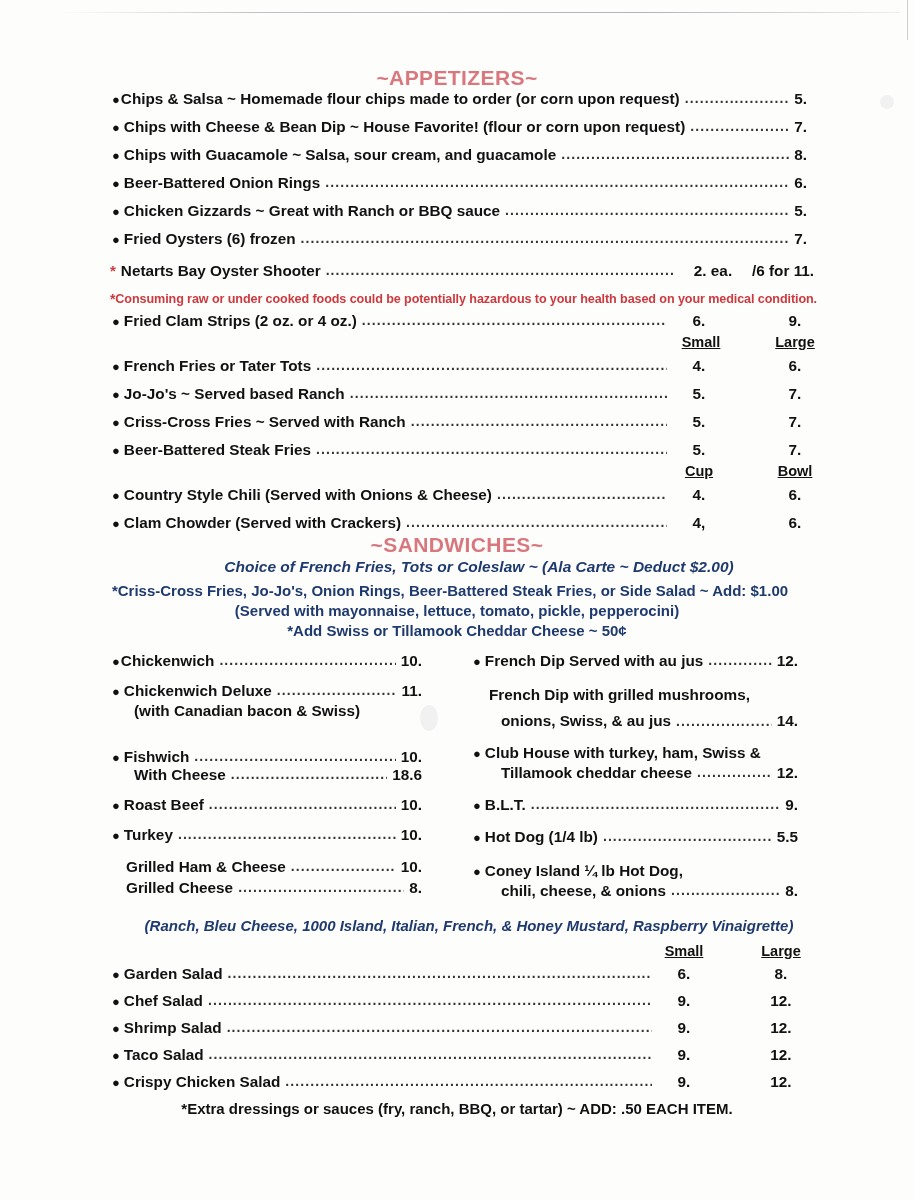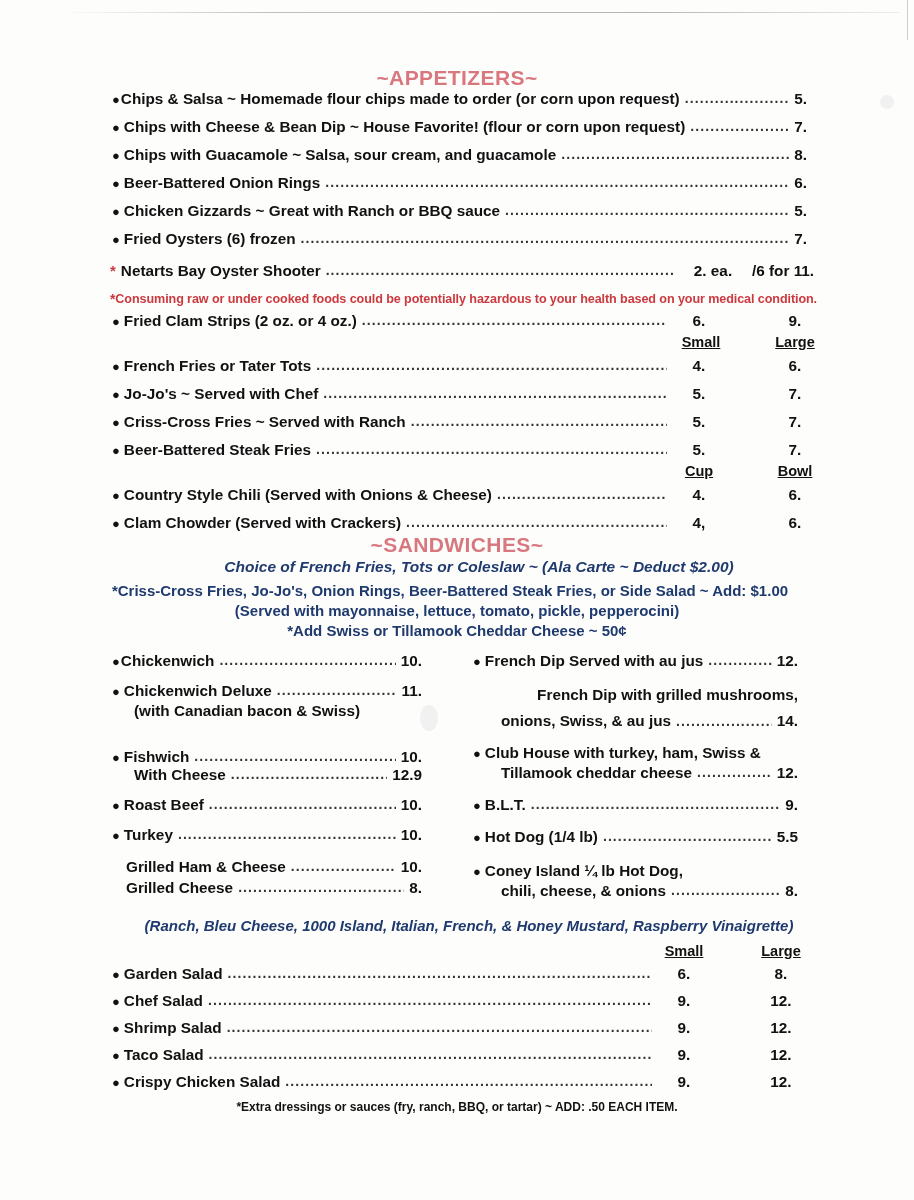--- a/index.html
+++ b/index.html
@@ -144,21 +144,21 @@
 
   .sub-line {
     font-size: 15.3px;
     font-weight: bold;
     color: #111;
     white-space: nowrap;
   }
 
   .footnote {
     text-align: center;
-    font-size: 12px;
+    font-size: 15px;
     font-weight: bold;
     color: #111;
   }
 
   .two-col { position: absolute; }
 </style>
 </head>
 <body>
 
 <div class="page">
@@ -235,21 +235,21 @@
     <div class="row" style="position:absolute; left:112px; width:560px; top:357px;">
       <span class="bullet">●</span>
       <span class="name">French Fries or Tater Tots</span>
       <span class="leader"></span>
     </div>
     <div class="p-col" style="left:672px; top:357px; width:54px;">4.</div>
     <div class="p-col" style="left:768px; top:357px; width:54px;">6.</div>
 
     <div class="row" style="position:absolute; left:112px; width:560px; top:385px;">
       <span class="bullet">●</span>
-      <span class="name">Jo-Jo's ~ Served with Chef</span>
+      <span class="name">Jo-Jo's ~ Served based Ranch</span>
       <span class="leader"></span>
     </div>
     <div class="p-col" style="left:672px; top:385px; width:54px;">5.</div>
     <div class="p-col" style="left:768px; top:385px; width:54px;">7.</div>
 
     <div class="row" style="position:absolute; left:112px; width:560px; top:413px;">
       <span class="bullet">●</span>
       <span class="name">Criss-Cross Fries ~ Served with Ranch</span>
       <span class="leader"></span>
     </div>
@@ -305,21 +305,21 @@
       <div class="sub-line" style="margin-left:22px; margin-top:2px; margin-bottom:28px;">(with Canadian bacon &amp; Swiss)</div>
       <div class="row">
         <span class="bullet">●</span>
         <span class="name">Fishwich</span>
         <span class="leader"></span>
         <span class="price">10.</span>
       </div>
       <div class="row" style="margin-left:22px; margin-bottom:12px;">
         <span class="name">With Cheese</span>
         <span class="leader"></span>
-        <span class="price">12.9</span>
+        <span class="price">18.6</span>
       </div>
       <div class="row" style="margin-bottom:12px;">
         <span class="bullet">●</span>
         <span class="name">Roast Beef</span>
         <span class="leader"></span>
         <span class="price">10.</span>
       </div>
       <div class="row" style="margin-bottom:14px;">
         <span class="bullet">●</span>
         <span class="name">Turkey</span>
@@ -338,21 +338,21 @@
       </div>
     </div>
 
     <div class="two-col" style="left:473px; top:652px; width:325px;">
       <div class="row" style="margin-bottom:16px;">
         <span class="bullet">●</span>
         <span class="name">French Dip Served with au jus</span>
         <span class="leader"></span>
         <span class="price">12.</span>
       </div>
-      <div class="sub-line" style="margin-left:16px;text-align:right;">French Dip with grilled mushrooms,</div>
+      <div class="sub-line" style="margin-left:16px;">French Dip with grilled mushrooms,</div>
       <div class="row" style="margin-left:28px; margin-top:8px; margin-bottom:14px;align-items:flex-end;">
         <span class="name">onions, Swiss, &amp; au jus</span>
         <span class="leader"></span>
         <span class="price">14.</span>
       </div>
       <div class="row">
         <span class="bullet">●</span>
         <span class="name">Club House with turkey, ham, Swiss &amp;</span>
       </div>
       <div class="row" style="margin-left:28px; margin-top:2px; margin-bottom:14px;">

